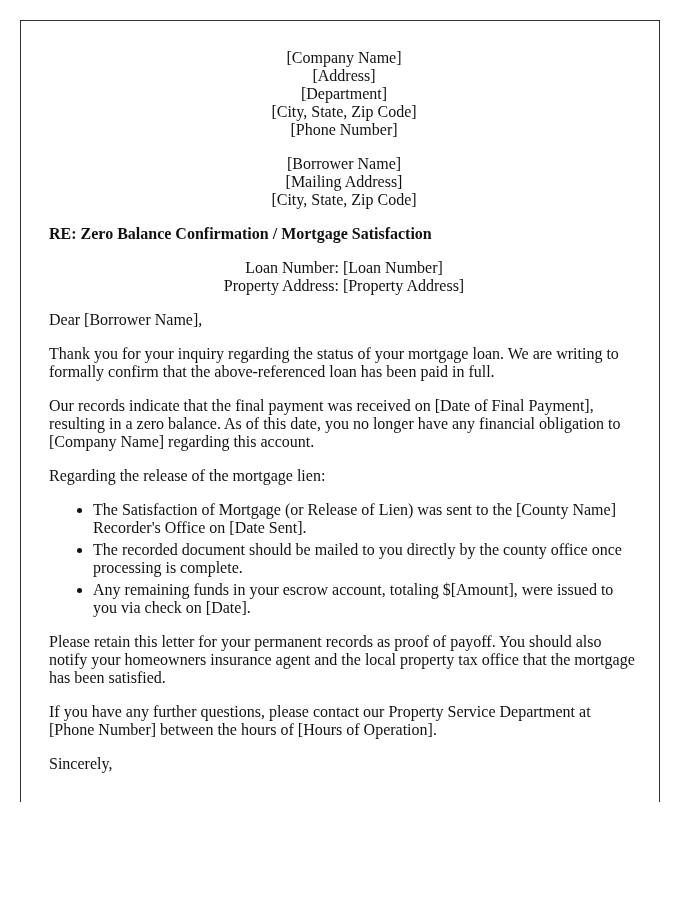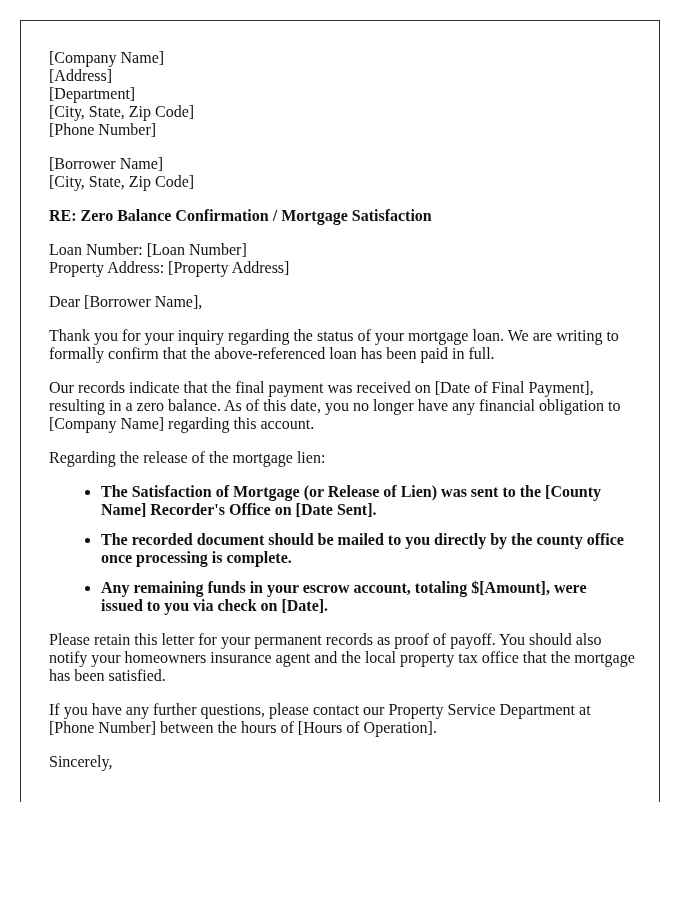--- a/index.html
+++ b/index.html
@@ -7,42 +7,43 @@
   .page {
     position: absolute; left: 20px; top: 20px; width: 640px; height: 782px;
     border-top: 1px solid #333; border-left: 1px solid #333; border-right: 1px solid #333;
     box-sizing: border-box; overflow: hidden;
   }
   .content {
     position: absolute; left: 28px; top: 28px; width: 590px;
     font-family: "Liberation Serif", serif; font-size: 16px; line-height: 18px; color: #111;
   }
   .block { margin: 0 0 16px 0; }
-  .line { display: block; }
+  .line { display: block; text-align: center; }
   .bold { font-weight: bold; }
   ul { margin: 0 0 16px 0; padding-left: 40px; }
-  li { margin: 12px; font-weight: bold; }
+  li { margin: 4px; }
 </style>
 </head>
 <body>
 
 <div class="page">
   <div class="content">
 
     <div class="block">
       <span class="line">[Company Name]</span>
       <span class="line">[Address]</span>
       <span class="line">[Department]</span>
       <span class="line">[City, State, Zip Code]</span>
       <span class="line">[Phone Number]</span>
     </div>
 
 
     <div class="block">
       <span class="line">[Borrower Name]</span>
+      <span class="line">[Mailing Address]</span>
       <span class="line">[City, State, Zip Code]</span>
     </div>
 
     <div class="block bold">RE: Zero Balance Confirmation / Mortgage Satisfaction</div>
 
     <div class="block">
       <span class="line">Loan Number: [Loan Number]</span>
       <span class="line">Property Address: [Property Address]</span>
     </div>
 

